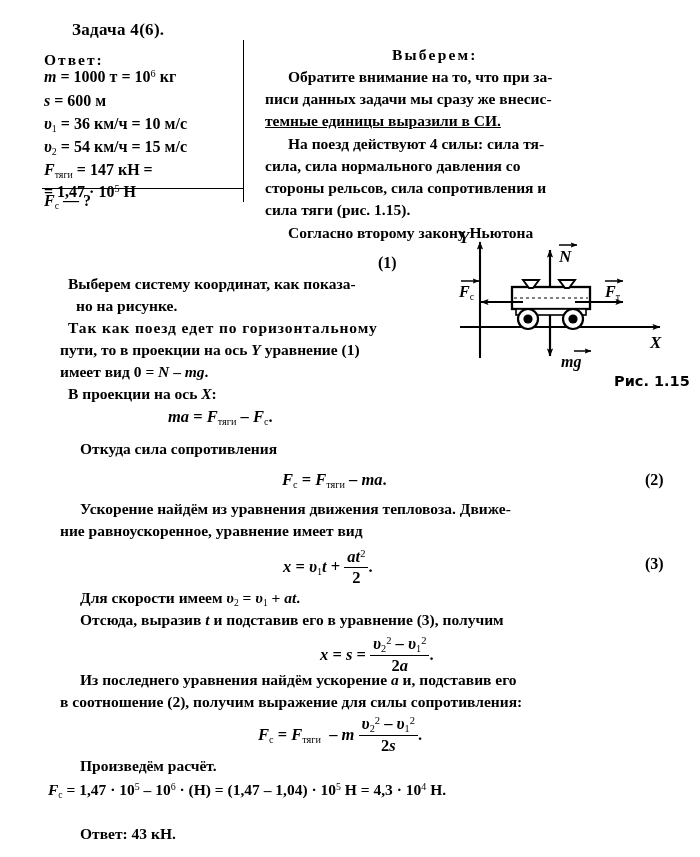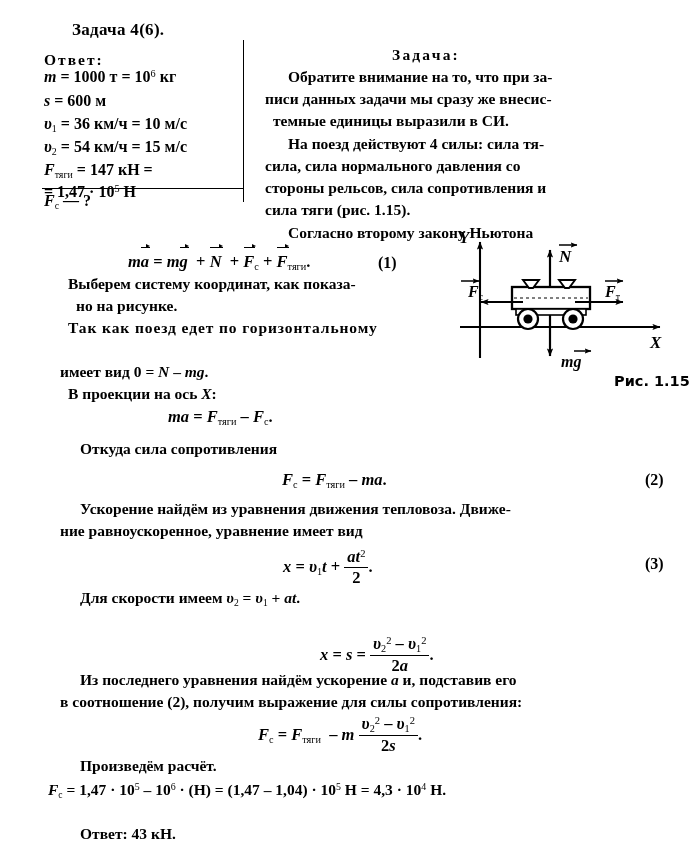--- a/index.html
+++ b/index.html
@@ -220,42 +220,42 @@
   <div class="abs given-line" style="top:183px;">
     = 1,47 · 10<sup>5</sup> Н
   </div>
 
   <div id="given-rule"></div>
   <div class="abs" id="given-find">
     <span class="it">F</span><sub>с</sub> — ?
   </div>
   <div id="vdivider"></div>
 
-  <div class="abs" id="solution-label">Задача:</div>
+  <div class="abs" id="solution-label">Выберем:</div>
 
   <div class="abs rcol" style="left:288px; top:68px;">Обратите внимание на то, что при за-</div>
   <div class="abs rcol" style="left:265px; top:90px;">писи данных задачи мы сразу же внесис-</div>
-  <div class="abs rcol" style="left:273px; top:112px;">темные единицы выразили в СИ.</div>
+  <div class="abs rcol" style="left:265px; top:112px;text-decoration:underline;">темные единицы выразили в СИ.</div>
 
   <div class="abs rcol" style="left:288px; top:135px;">На поезд действуют 4 силы: сила тя-</div>
   <div class="abs rcol" style="left:265px; top:157px;">сила, сила нормального давления со</div>
   <div class="abs rcol" style="left:265px; top:179px;">стороны рельсов, сила сопротивления и</div>
   <div class="abs rcol" style="left:265px; top:201px;">сила тяги (рис. 1.15).</div>
 
   <div class="abs rcol" style="left:288px; top:224px;">Согласно второму закону Ньютона</div>
 
-  <div class="abs eq" style="left:128px; top:252px;">
-    <span class="it">m</span><span class="vec">a</span> = <span class="it">m</span><span class="vec">g</span> &nbsp;+ <span class="vec">N</span> &nbsp;+ <span class="vec">F</span><sub>с</sub> + <span class="vec">F</span><sub>тяги</sub>.
-  </div>
   <div class="abs eqnum" style="left:378px; top:254px;">(1)</div>
 
   <div class="abs para" style="left:68px; top:275px;">Выберем систему координат, как показа-</div>
   <div class="abs para" style="left:60px; top:297px;margin-left:16px;">но на рисунке.</div>
 
   <div class="abs para" style="left:68px; top:319px; letter-spacing:0.9px;">Так как поезд едет по горизонтальному</div>
+  <div class="abs para" style="left:60px; top:341px;">
+    пути, то в проекции на ось <span class="it">Y</span> уравнение (1)
+  </div>
   <div class="abs para" style="left:60px; top:363px;">
     имеет вид 0 = <span class="it">N</span> – <span class="it">mg</span>.
   </div>
 
   <div class="abs para" style="left:68px; top:385px;">
     В проекции на ось <span class="it">X</span>:
   </div>
 
   <div class="abs eq" style="left:168px; top:407px;">
     <span class="it">ma</span> = <span class="it">F</span><sub>тяги</sub> – <span class="it">F</span><sub>с</sub>.
@@ -275,20 +275,23 @@
     <span class="it">x</span> = <span class="it">υ</span><sub>1</sub><span class="it">t</span> +
     <span class="frac">
       <span class="num"><span class="it">at</span><sup style="vertical-align:0.45em;">2</sup></span>
       <span class="den">2</span>
     </span>.
   </div>
   <div class="abs eqnum" style="left:645px; top:555px;">(3)</div>
 
   <div class="abs para" style="left:80px; top:589px;">
     Для скорости имеем <span class="it">υ</span><sub>2</sub> = <span class="it">υ</span><sub>1</sub> + <span class="it">at</span>.
+  </div>
+  <div class="abs para" style="left:80px; top:611px;">
+    Отсюда, выразив <span class="it">t</span> и подставив его в уравнение (3), получим
   </div>
 
   <div class="abs eq" style="left:284px; top:636px;margin-left:36px;">
     <span class="it">x</span> = <span class="it">s</span> =
     <span class="frac">
       <span class="num"><span class="it">υ</span><sub>2</sub><sup style="vertical-align:0.5em;">2</sup> – <span class="it">υ</span><sub>1</sub><sup style="vertical-align:0.5em;">2</sup></span>
       <span class="den">2<span class="it">a</span></span>
     </span>.
   </div>
 
@@ -362,21 +365,21 @@
 
       <line x1="104" y1="17" x2="122" y2="17" stroke="#000" stroke-width="1.5" marker-end="url(#ahs)"></line>
 
       <line x1="119" y1="123" x2="136" y2="123" stroke="#000" stroke-width="1.5" marker-end="url(#ahs)"></line>
     </svg>
 
     
     <div class="figlabel" style="left:4px; top:0px; font-size:17px;">Y</div>
     <div class="figlabel" style="left:195px; top:105px; font-size:17px;">X</div>
     <div class="figlabel" style="left:104px; top:19px; font-size:17px;">N</div>
-    <div class="figlabel" style="left:4px; top:55px; font-size:16px;margin-left:9px;">
+    <div class="figlabel" style="left:4px; top:55px; font-size:16px;">
       <span>F</span><sub>с</sub>
     </div>
     <div class="figlabel" style="left:150px; top:55px; font-size:16px;">
       <span>F</span><sub>т</sub>
     </div>
     <div class="figlabel" style="left:106px; top:125px; font-size:16px;">
       <span>m</span><span>g</span>
     </div>
   </div>
 

